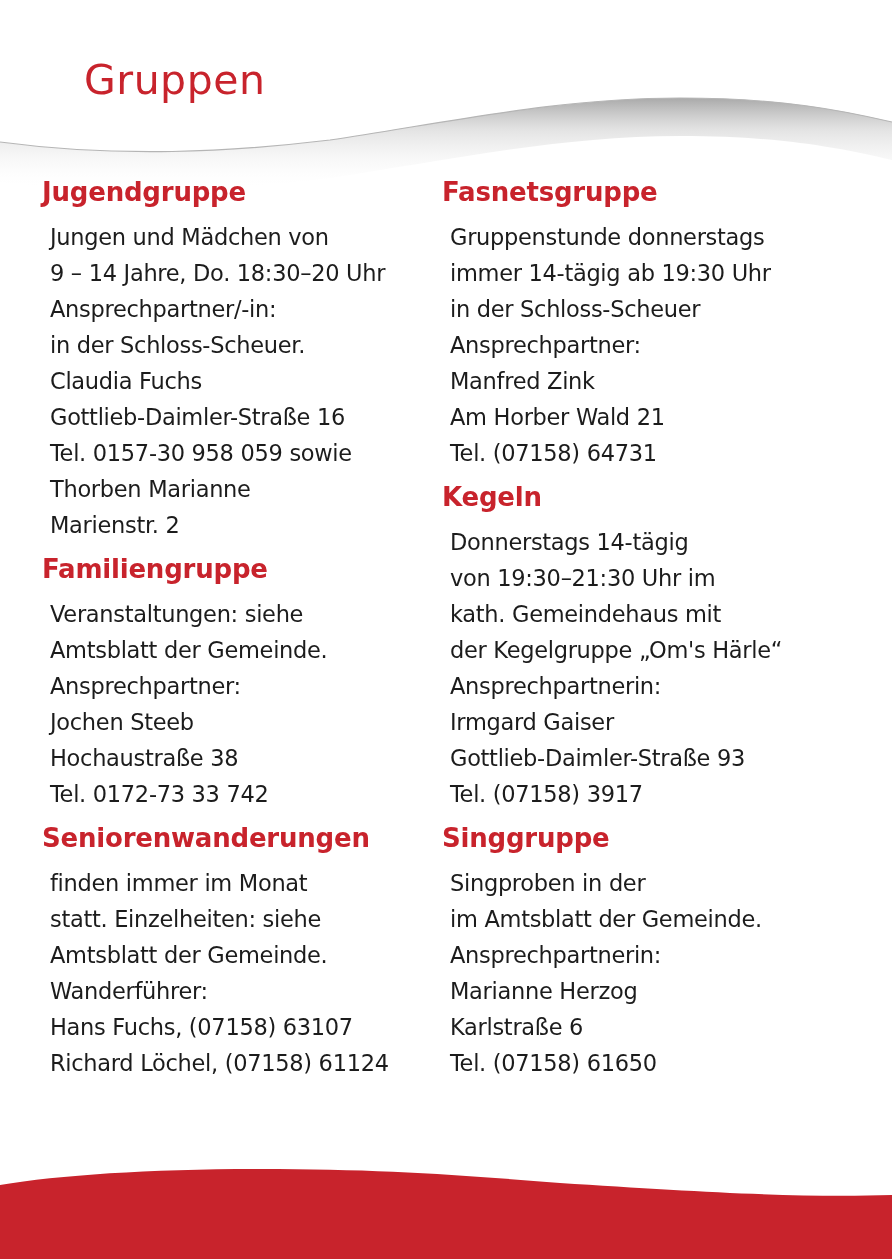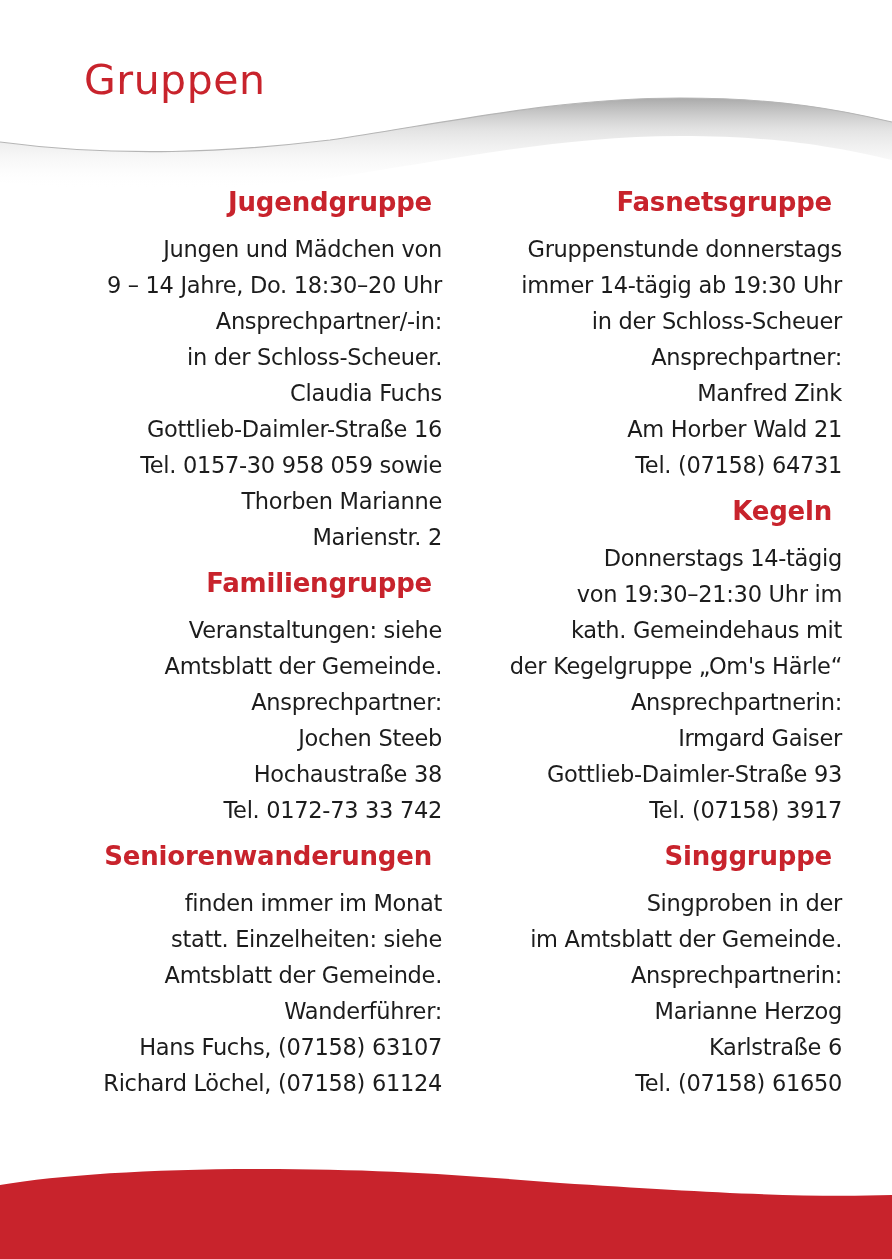--- a/index.html
+++ b/index.html
@@ -13,21 +13,20 @@
       position: relative;
       overflow: hidden;
       font-family: "DejaVu Sans", "Liberation Sans", sans-serif;
       color: #1a1a1a;
     }
     .page {
       position: absolute;
       left: 0; top: 0;
       width: 892px;
       height: 884px;
-      text-align: right;
     }
     .header-wave {
       position: absolute;
       left: 0; top: 0;
       width: 892px;
       height: 220px;
     }
     .footer-wave {
       position: absolute;
       left: 0; top: 1150px;
@@ -50,30 +49,30 @@
       position: absolute;
       top: 174px;
       width: 400px;
     }
     .col-left { left: 42px; }
     .col-right { left: 442px; }
     .section {
       margin: 0 0 4px 0;
     }
     .section-heading {
-      margin: 10px;
+      margin: 0;
       font-family: "DejaVu Sans", sans-serif;
       font-weight: bold;
       font-size: 26px;
       line-height: 37px;
       color: var(--accent);
       letter-spacing: -0.2px;
     }
     .section-body {
-      margin: 0;
+      margin: 8px;
       padding: 0;
       list-style: none;
     }
     .section-line {
       font-family: "DejaVu Sans", sans-serif;
       font-size: 22.5px;
       line-height: 36px;
       white-space: nowrap;
       color: #1c1c1c;
       letter-spacing: -0.3px;

